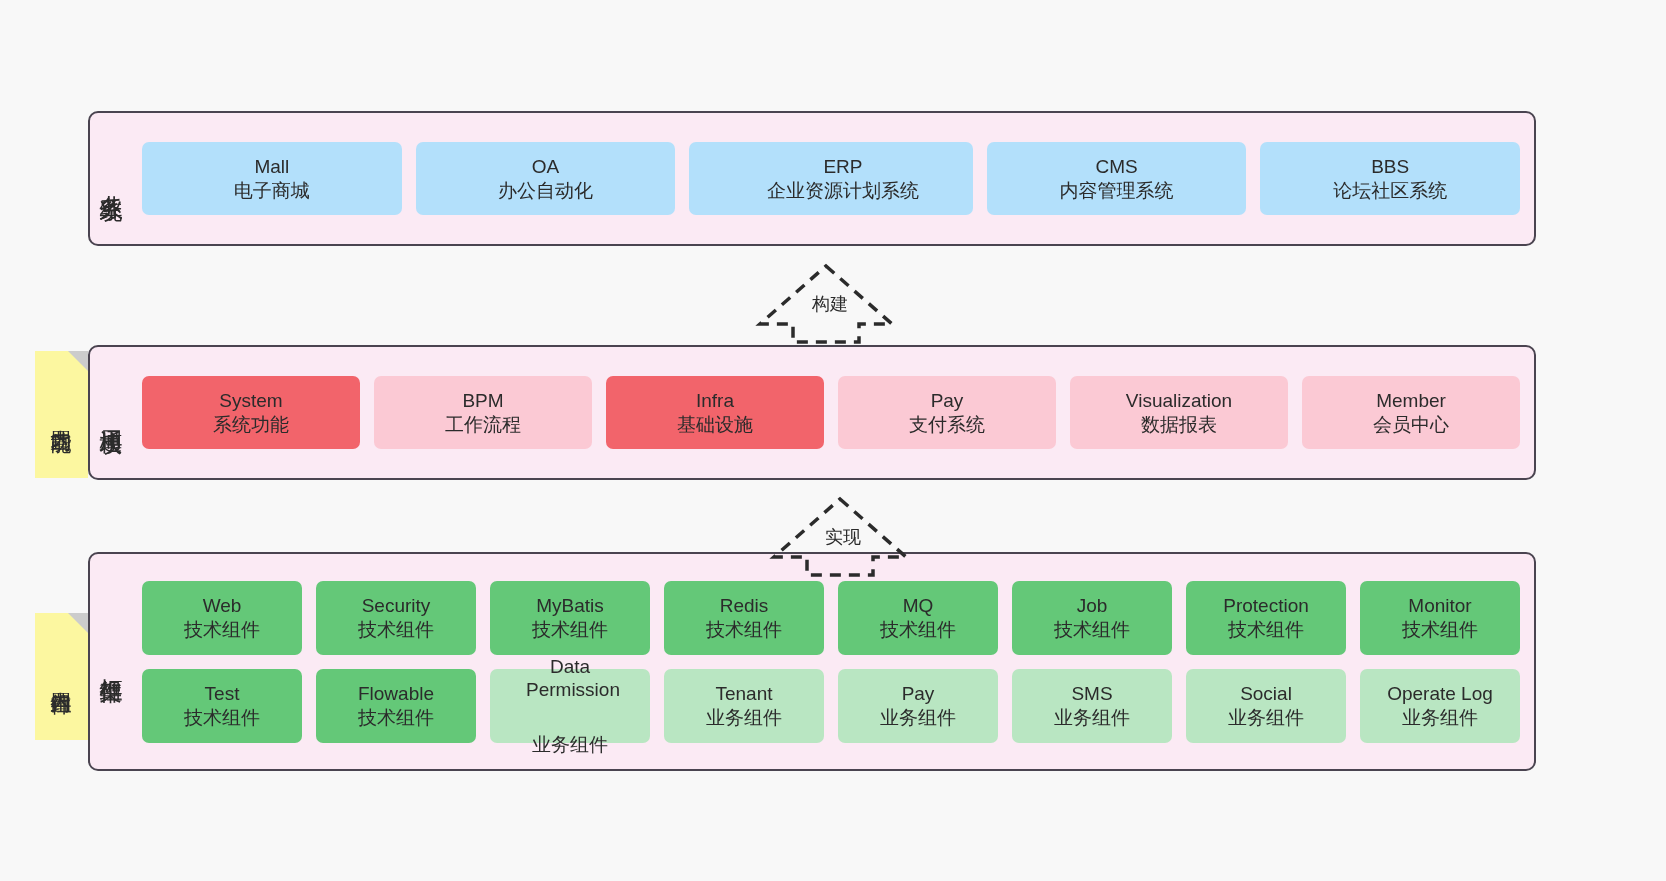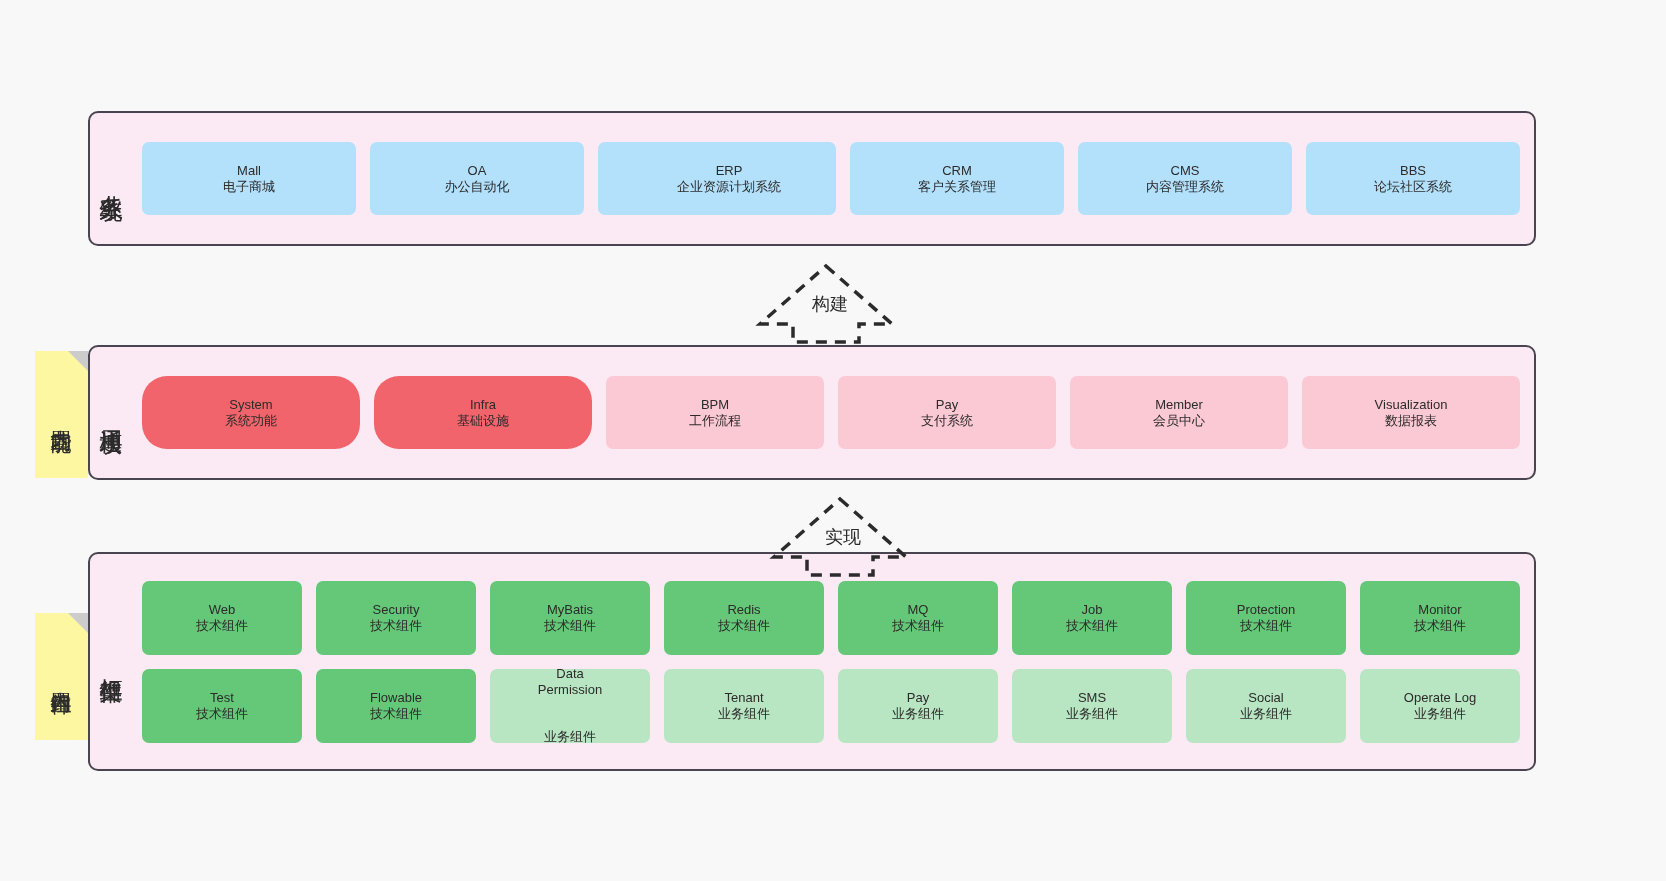--- a/index.html
+++ b/index.html
@@ -54,33 +54,33 @@
     align-items:stretch;
   }
   .cell{
     flex:1 1 0;
     border-radius:7px;
     display:flex;
     flex-direction:column;
     align-items:center;
     justify-content:center;
     text-align:center;
-    font-size:13px;
+    font-size:19px;
     line-height:1.22;
     color:#2b2b2b;
     padding:6px 4px;
     box-sizing:border-box;
     user-select:none;
   }
   .cell .t1{display:block;}
   .cell .t2{display:block;}
 
   
   .c-blue      {background:#b3e0fb;}
-  .c-red       {background:#f2646b;border-radius:25px;}
+  .c-red       {background:#f2646b;}
   .c-pink      {background:#fbc9d4;}
   .c-green     {background:#64c878;}
   .c-greenlite {background:#b9e6c2;}
 
   
   .sticky{
     position:absolute;
     width:53px;
     background:#fcf7a0;
     font-size:21px;
@@ -137,24 +137,20 @@
         <div class="cell c-blue" style="height:73px;">
           <span class="t1">OA</span>
           <span class="t2">办公自动化</span>
         </div>
 
         <div class="cell c-blue" style="height:73px;padding-left:28px;">
           <span class="t1">ERP</span>
           <span class="t2">企业资源计划系统</span>
         </div>
 
-        <div class="cell c-blue" style="height:73px;">
-          <span class="t1">CRM</span>
-          <span class="t2">客户关系管理</span>
-        </div>
 
         <div class="cell c-blue" style="height:73px;">
           <span class="t1">CMS</span>
           <span class="t2">内容管理系统</span>
         </div>
 
         <div class="cell c-blue" style="height:73px;">
           <span class="t1">BBS</span>
           <span class="t2">论坛社区系统</span>
         </div>
@@ -177,43 +173,43 @@
   <div class="layer" id="layer-common" style="left:88px;top:345px;width:1448px;height:135px;">
     <div class="layer-title">通用模块</div>
     <div class="layer-body">
       <div class="row">
 
         <div class="cell c-red" style="height:73px;">
           <span class="t1">System</span>
           <span class="t2">系统功能</span>
         </div>
 
+        <div class="cell c-pink" style="height:73px;">
+          <span class="t1">BPM</span>
+          <span class="t2">工作流程</span>
+        </div>
+
         <div class="cell c-red" style="height:73px;">
           <span class="t1">Infra</span>
           <span class="t2">基础设施</span>
         </div>
 
         <div class="cell c-pink" style="height:73px;">
-          <span class="t1">BPM</span>
-          <span class="t2">工作流程</span>
-        </div>
-
-        <div class="cell c-pink" style="height:73px;">
           <span class="t1">Pay</span>
           <span class="t2">支付系统</span>
+        </div>
+
+        <div class="cell c-pink" style="height:73px;">
+          <span class="t1">Visualization</span>
+          <span class="t2">数据报表</span>
         </div>
 
         <div class="cell c-pink" style="height:73px;">
           <span class="t1">Member</span>
           <span class="t2">会员中心</span>
-        </div>
-
-        <div class="cell c-pink" style="height:73px;">
-          <span class="t1">Visualization</span>
-          <span class="t2">数据报表</span>
         </div>
 
       </div>
     </div>
   </div>
 
   <div class="arrow" style="left:770px;top:495px;width:140px;height:80px;">
     <svg width="140" height="80" viewBox="0 0 140 80">
       <path d="M 70 4 L 136 62 L 103 62 L 103 80 L 37 80 L 37 62 L 4 62 Z" fill="none" stroke="#2b2b2b" stroke-width="3.5" stroke-dasharray="11 8" stroke-linejoin="miter"></path>
     </svg>

